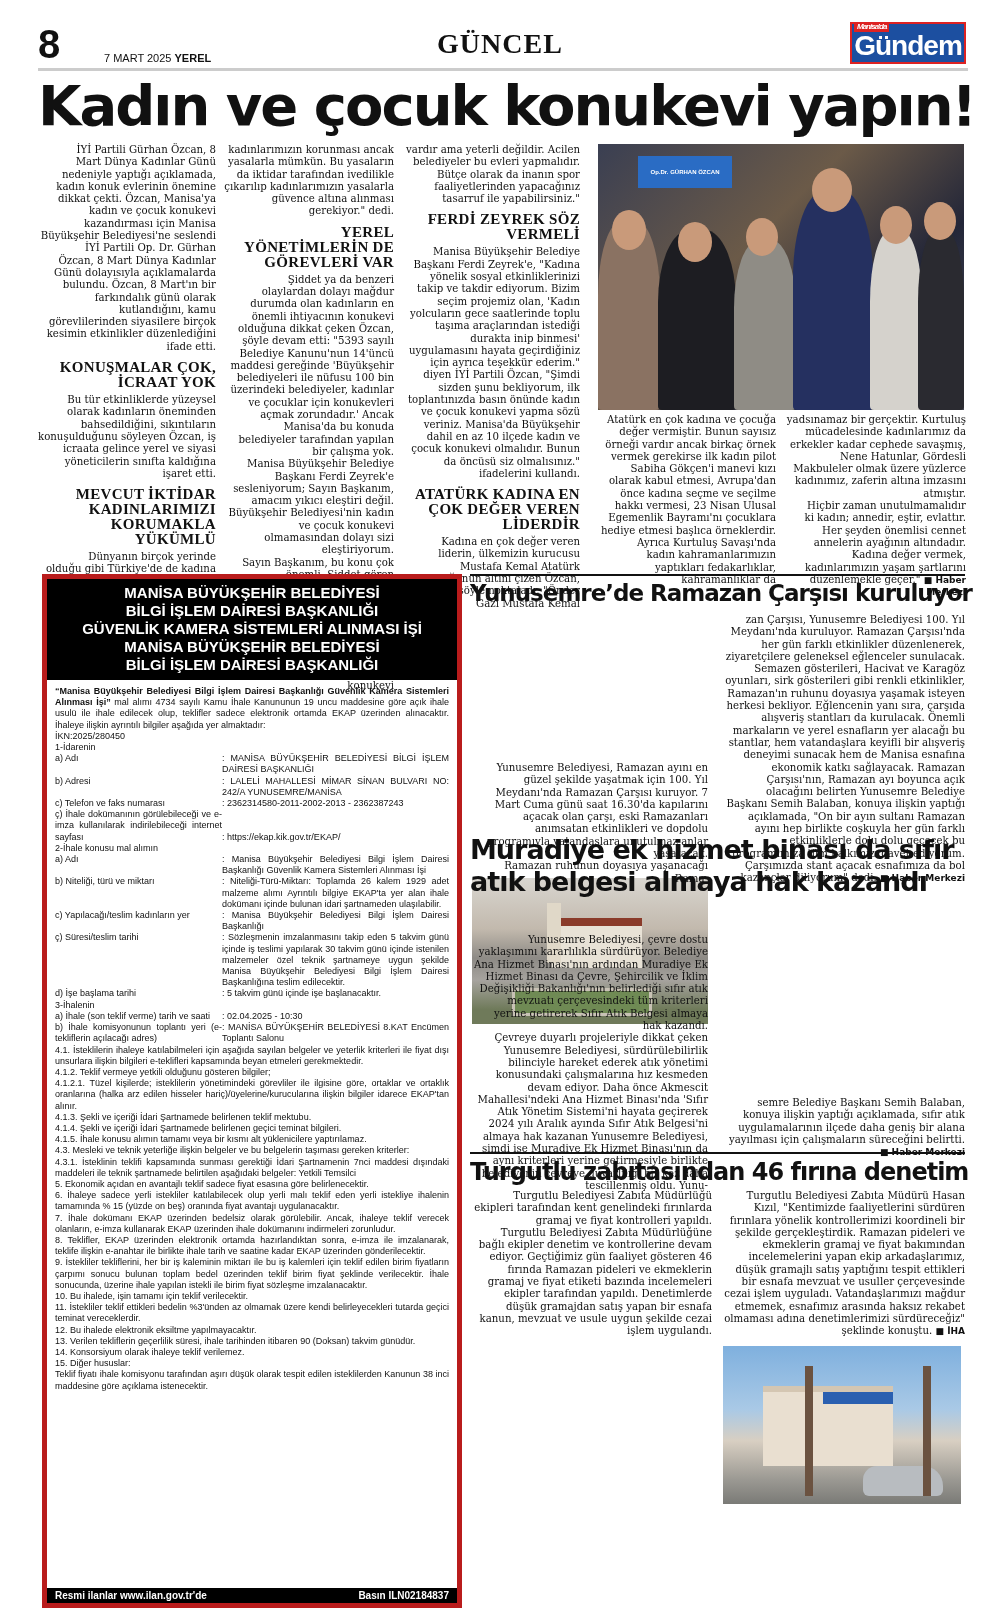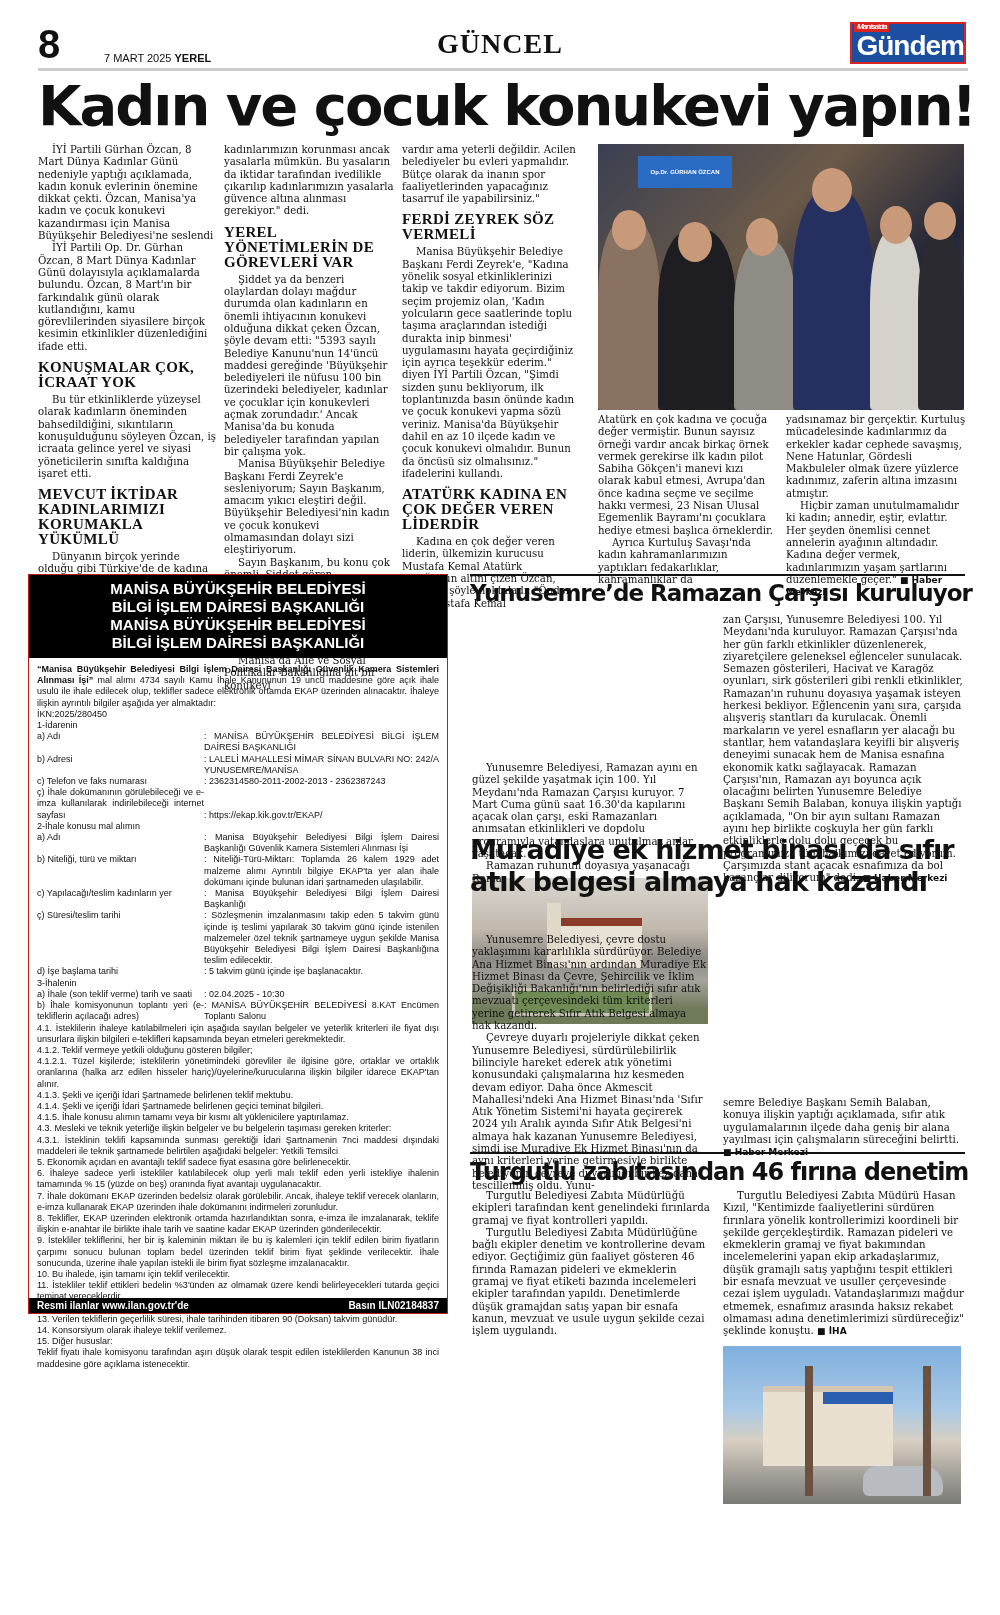--- a/index.html
+++ b/index.html
@@ -2,32 +2,32 @@
 <html><head>
 <meta charset="utf-8">
 <style>
 *{box-sizing:border-box;margin:0;padding:0}
 body{width:1000px;height:1615px;background:#fff;font-family:"DejaVu Serif",serif;color:#111;position:relative;overflow:hidden}
 .abs{position:absolute}
 .pagenum{left:38px;top:22px;font:700 40px "Liberation Sans",sans-serif}
 .date{left:104px;top:52px;font:11px "Liberation Sans",sans-serif}
 .date b{font-weight:700}
 .section{left:0;width:1000px;top:28px;text-align:center;font:700 28px "Liberation Serif",serif;letter-spacing:1px}
-.logo{left:850px;top:22px;width:116px;height:42px;background:#1c4fa0;border:2px solid #d22;color:#fff;font:700 28px "Liberation Sans",sans-serif;text-align:right;line-height:44px;letter-spacing:-1px}
+.logo{left:850px;top:22px;width:116px;height:42px;background:#1c4fa0;border:2px solid #d22;color:#fff;font:700 28px "Liberation Sans",sans-serif;text-align:center;line-height:44px;letter-spacing:-1px}
 .logo small{position:absolute;left:2px;top:-2px;font:italic 700 8px "Liberation Sans",sans-serif;color:#fff;background:#d22;padding:0 3px;line-height:10px}
 .rule{left:38px;width:930px;top:68px;height:3px;background:#ccc}
 .mainhead{left:38px;top:74px;width:935px;font:900 56px "DejaVu Sans",sans-serif;letter-spacing:-2px;line-height:64px;white-space:nowrap}
-.col{font-size:10.2px;line-height:12.3px;text-align:left}
+.col{font-size:10.2px;line-height:12.3px;text-align:right}
 .col p{text-indent:14px}
 .col h3{font:700 15px "Liberation Serif",serif;line-height:15px;margin:7px 0 4px;letter-spacing:.3px}
 .photo{background:linear-gradient(135deg,#3a3f52,#6b5a48 40%,#232638 70%,#4a4d58);overflow:hidden}
 .sign{position:absolute;left:40px;top:12px;width:94px;height:32px;background:#2a6cc4;color:#fff;font:700 6px "Liberation Sans",sans-serif;text-align:center;line-height:32px}
 .person{position:absolute;bottom:0;border-radius:40% 40% 4px 4px}
 .head{position:absolute;border-radius:50%;background:#c99a7a}
-.adbox{left:28px;top:574px;width:420px;height:740px;border:1px solid #b91c1c}
+.adbox{left:42px;top:574px;width:420px;height:1034px;border:5px solid #b91c1c}
 .adhead{background:#000;color:#fff;text-align:center;font:700 15px "Liberation Sans",sans-serif;line-height:18px;padding:5px 0 6px}
 .adbody{font:9px "Liberation Sans",sans-serif;line-height:11.2px;padding:6px 8px;text-align:justify}
 .adbody .row{display:flex}
 .adbody .k{width:167px;flex:none}
 .adbody .v{flex:1}
 .adfoot{position:absolute;bottom:0;left:0;right:0;background:#000;color:#fff;font:700 10px "Liberation Sans",sans-serif;display:flex;justify-content:space-between;padding:2px 8px}
 .h2{font:900 23px "DejaVu Sans",sans-serif;letter-spacing:-1px;line-height:30px;white-space:nowrap}
 .h2b{font:900 27px "DejaVu Sans",sans-serif;letter-spacing:-1px;line-height:32px}
 .topline{height:2px;background:#111}
 .sig{font:900 9px "DejaVu Sans",sans-serif}
@@ -90,20 +90,21 @@
 </div>
 <div class="abs col" style="left:786px;top:414px;width:180px">
   <p style="text-indent:0">yadsınamaz bir gerçektir. Kurtuluş mücadelesinde kadınlarımız da erkekler kadar cephede savaşmış, Nene Hatunlar, Gördesli Makbuleler olmak üzere yüzlerce kadınımız, zaferin altına imzasını atmıştır.</p>
   <p><span>Hiçbir zaman unutulmamalıdır ki kadın; annedir, eştir, evlattır. Her şeyden önemlisi cennet annelerin ayağının altındadır. Kadına değer vermek, kadınlarımızın yaşam şartlarını düzenlemekle geçer."</span> <span class="sig">■ Haber Merkezi</span></p>
 </div>
 
 <div class="abs adbox">
   <div class="adhead">
     <div>MANİSA BÜYÜKŞEHİR BELEDİYESİ</div>
     <div>BİLGİ İŞLEM DAİRESİ BAŞKANLIĞI</div>
+    <div>GÜVENLİK KAMERA SİSTEMLERİ ALINMASI İŞİ</div>
     <div>MANİSA BÜYÜKŞEHİR BELEDİYESİ</div>
     <div>BİLGİ İŞLEM DAİRESİ BAŞKANLIĞI</div>
   </div>
   <div class="adbody">
     <p><b>“Manisa Büyükşehir Belediyesi Bilgi İşlem Dairesi Başkanlığı Güvenlik Kamera Sistemleri Alınması İşi”</b><span> mal alımı 4734 sayılı Kamu İhale Kanununun 19 uncu maddesine göre açık ihale usulü ile ihale edilecek olup, teklifler sadece elektronik ortamda EKAP üzerinden alınacaktır. İhaleye ilişkin ayrıntılı bilgiler aşağıda yer almaktadır:</span></p>
     <div>İKN:2025/280450</div>
     <div>1-İdarenin</div>
     <div class="row">
         <span class="k">a) Adı</span>
         <span class="v">: MANİSA BÜYÜKŞEHİR BELEDİYESİ BİLGİ İŞLEM DAİRESİ BAŞKANLIĞI</span>

